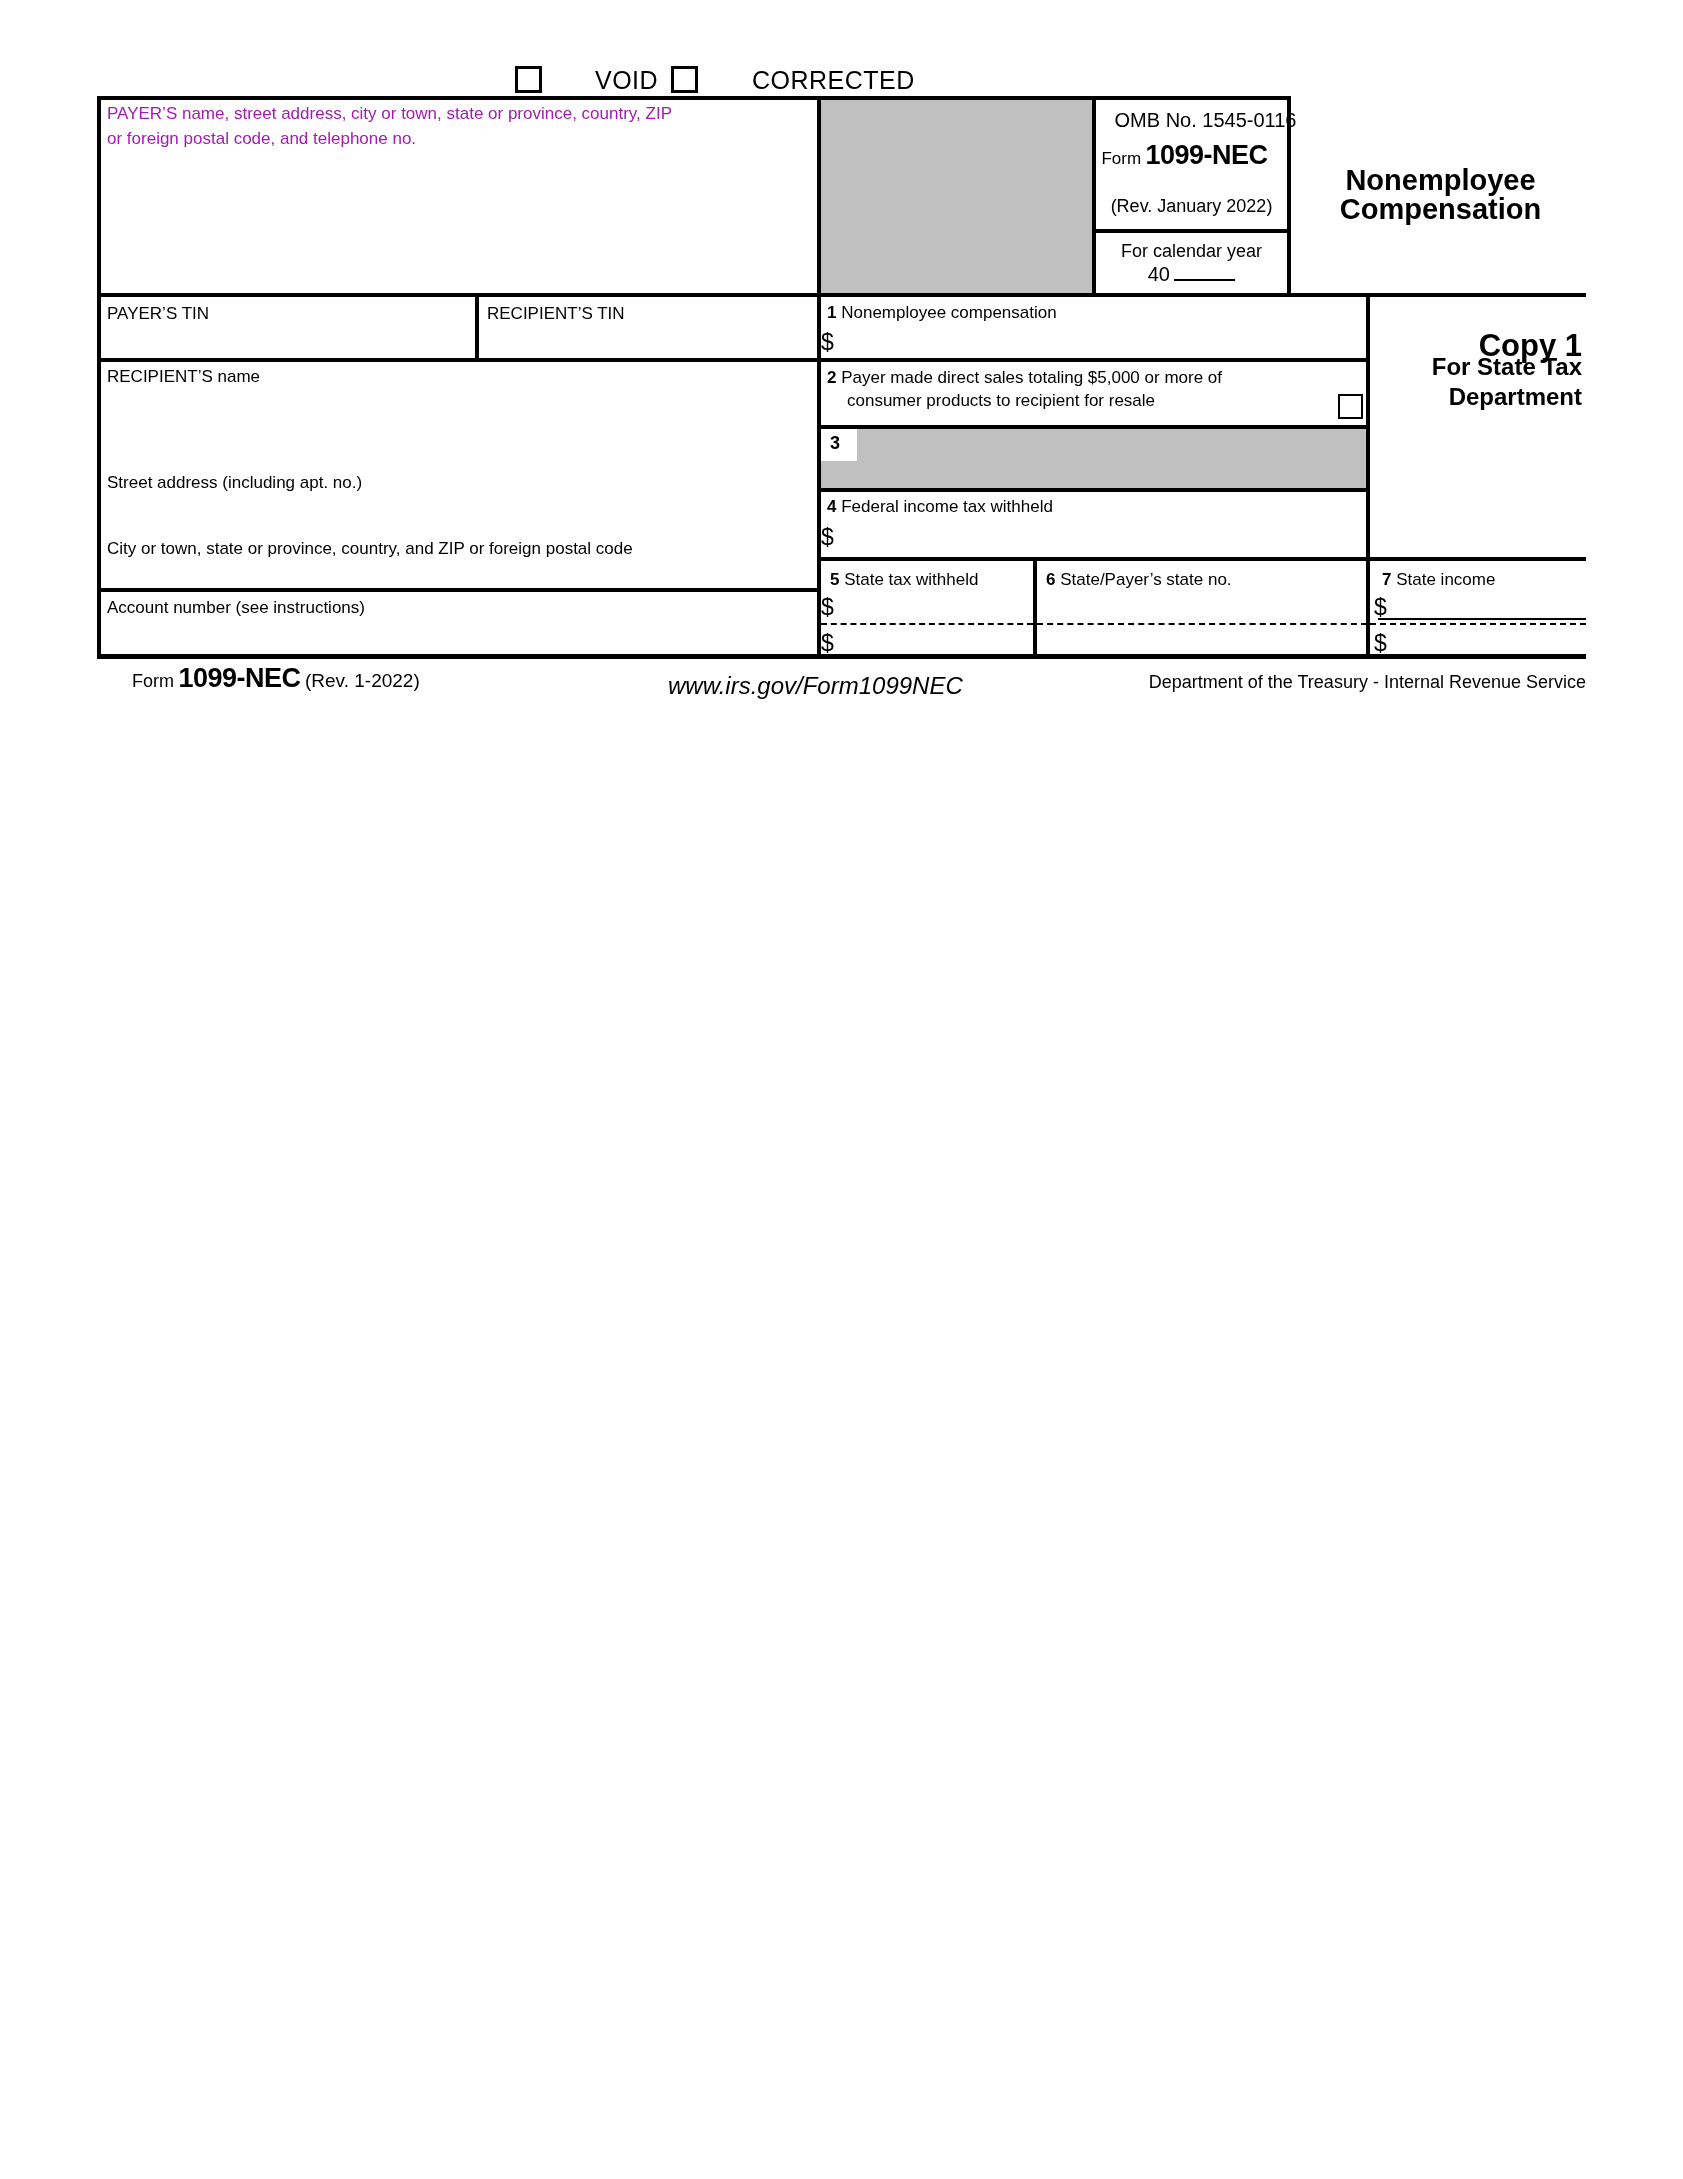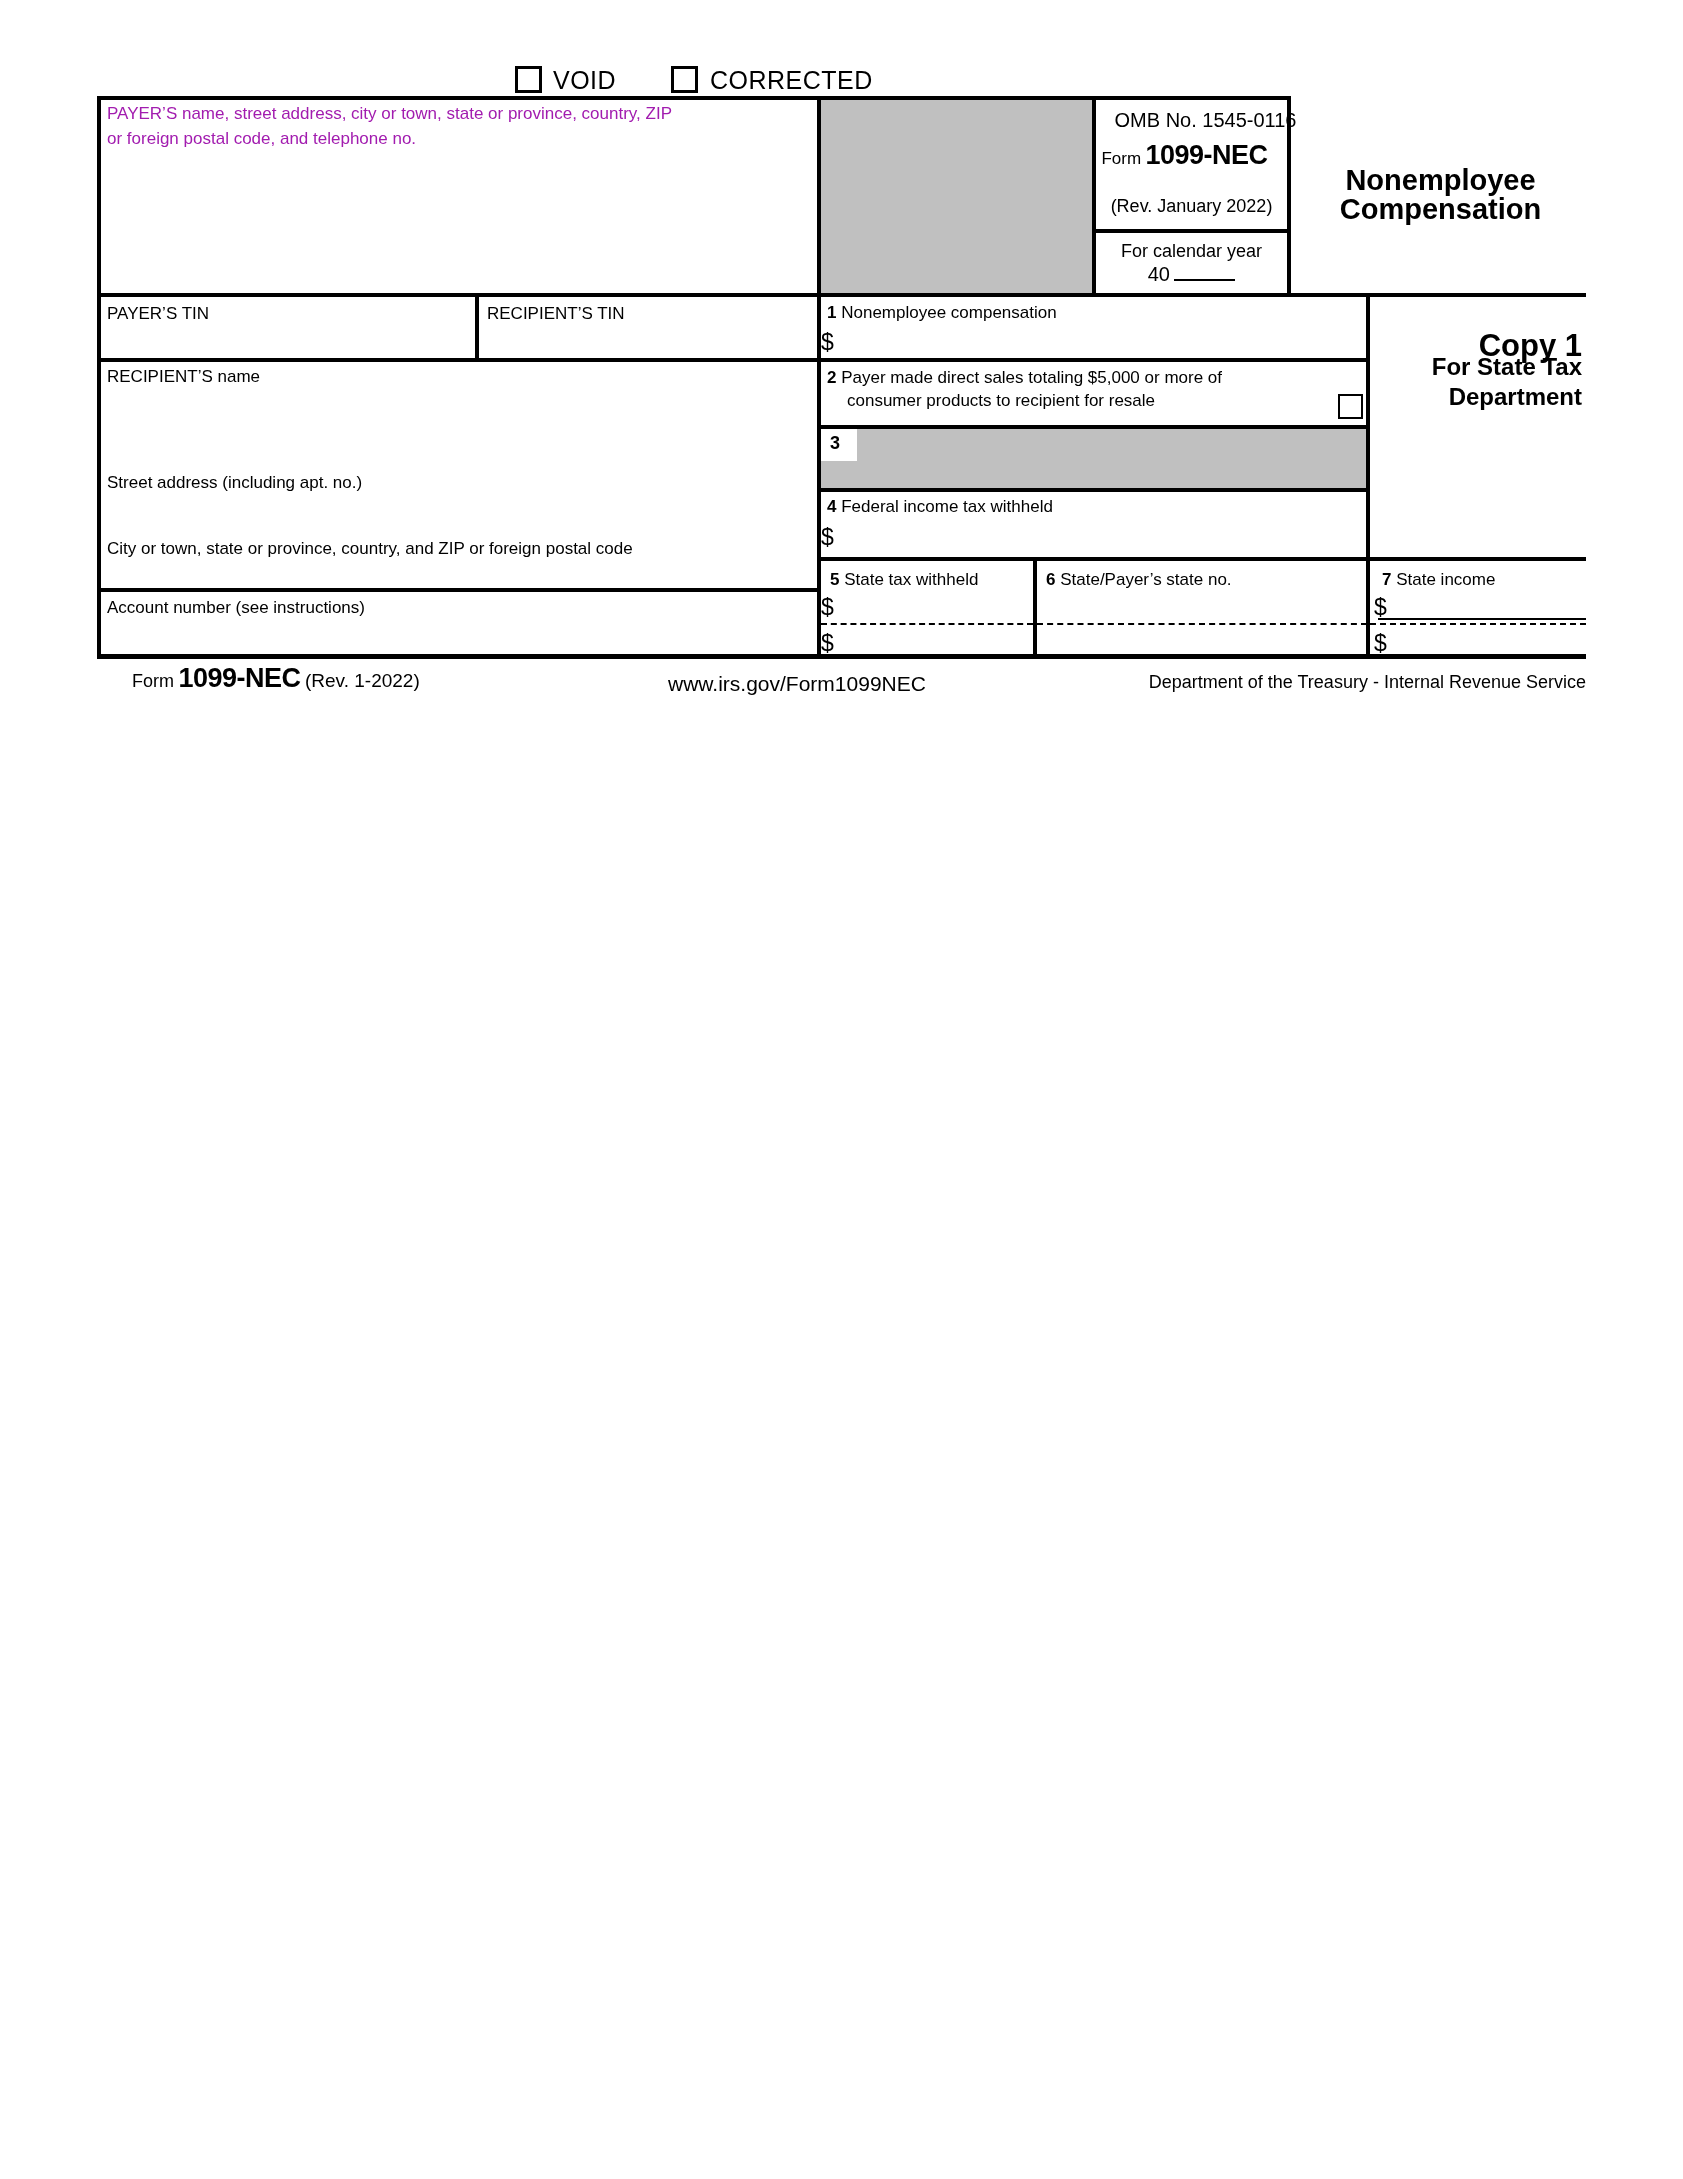--- a/index.html
+++ b/index.html
@@ -4,21 +4,21 @@
 <style>
   html,body{margin:0;padding:0;background:#ffffff;}
   body{width:1683px;height:2179px;position:relative;font-family:"Liberation Sans",sans-serif;color:#000;}
   .abs{position:absolute;}
   .line{position:absolute;background:#000;}
   .lbl{position:absolute;font-size:17px;line-height:1.35;color:#000;white-space:nowrap;}
   .wraplbl{position:absolute;font-size:17px;line-height:1.45;color:#a21caf;}
   .num{font-weight:bold;}
   .dollar{position:absolute;font-size:23px;line-height:1;}
   .checkbox{position:absolute;border:3px solid #000;background:#fff;box-sizing:border-box;}
-  .cbLabel{position:absolute;font-size:25px;letter-spacing:0.5px;}
+  .cbLabel{position:absolute;font-size:25px;letter-spacing:0.5px;margin-left:42px;}
   .gray{position:absolute;background:#c0c0c0;}
   .dashed{position:absolute;border-top:2px dashed #000;height:0;}
   .thin{position:absolute;background:#000;height:2px;}
   .center{text-align:center;}
   .right{text-align:right;}
 </style>
 </head>
 <body>
 
 <div class="checkbox" style="left:515px;top:66px;width:27px;height:27px;"></div>
@@ -124,15 +124,15 @@
   <span>State income</span>
 </div>
 <div class="dollar" style="left:1374px;top:596px;">$</div>
 <div class="dollar" style="left:1374px;top:632px;">$</div>
 
 <div class="abs" style="left:132px;top:663px;">
   <span style="font-size:18px;">Form</span>
   <span style="font-size:27px;font-weight:bold;letter-spacing:-0.5px;">1099-NEC</span>
   <span style="font-size:19px;">(Rev. 1-2022)</span>
 </div>
-<div class="abs" style="left:668px;top:672px;font-size:21px;">www.irs.gov/Form1099NEC</div>
+<div class="abs" style="left:668px;top:672px;font-size:24px;font-style:italic;">www.irs.gov/Form1099NEC</div>
 <div class="abs right" style="left:1089px;top:672px;width:497px;font-size:18px;">Department of the Treasury - Internal Revenue Service</div>
 
 
 </body></html>

